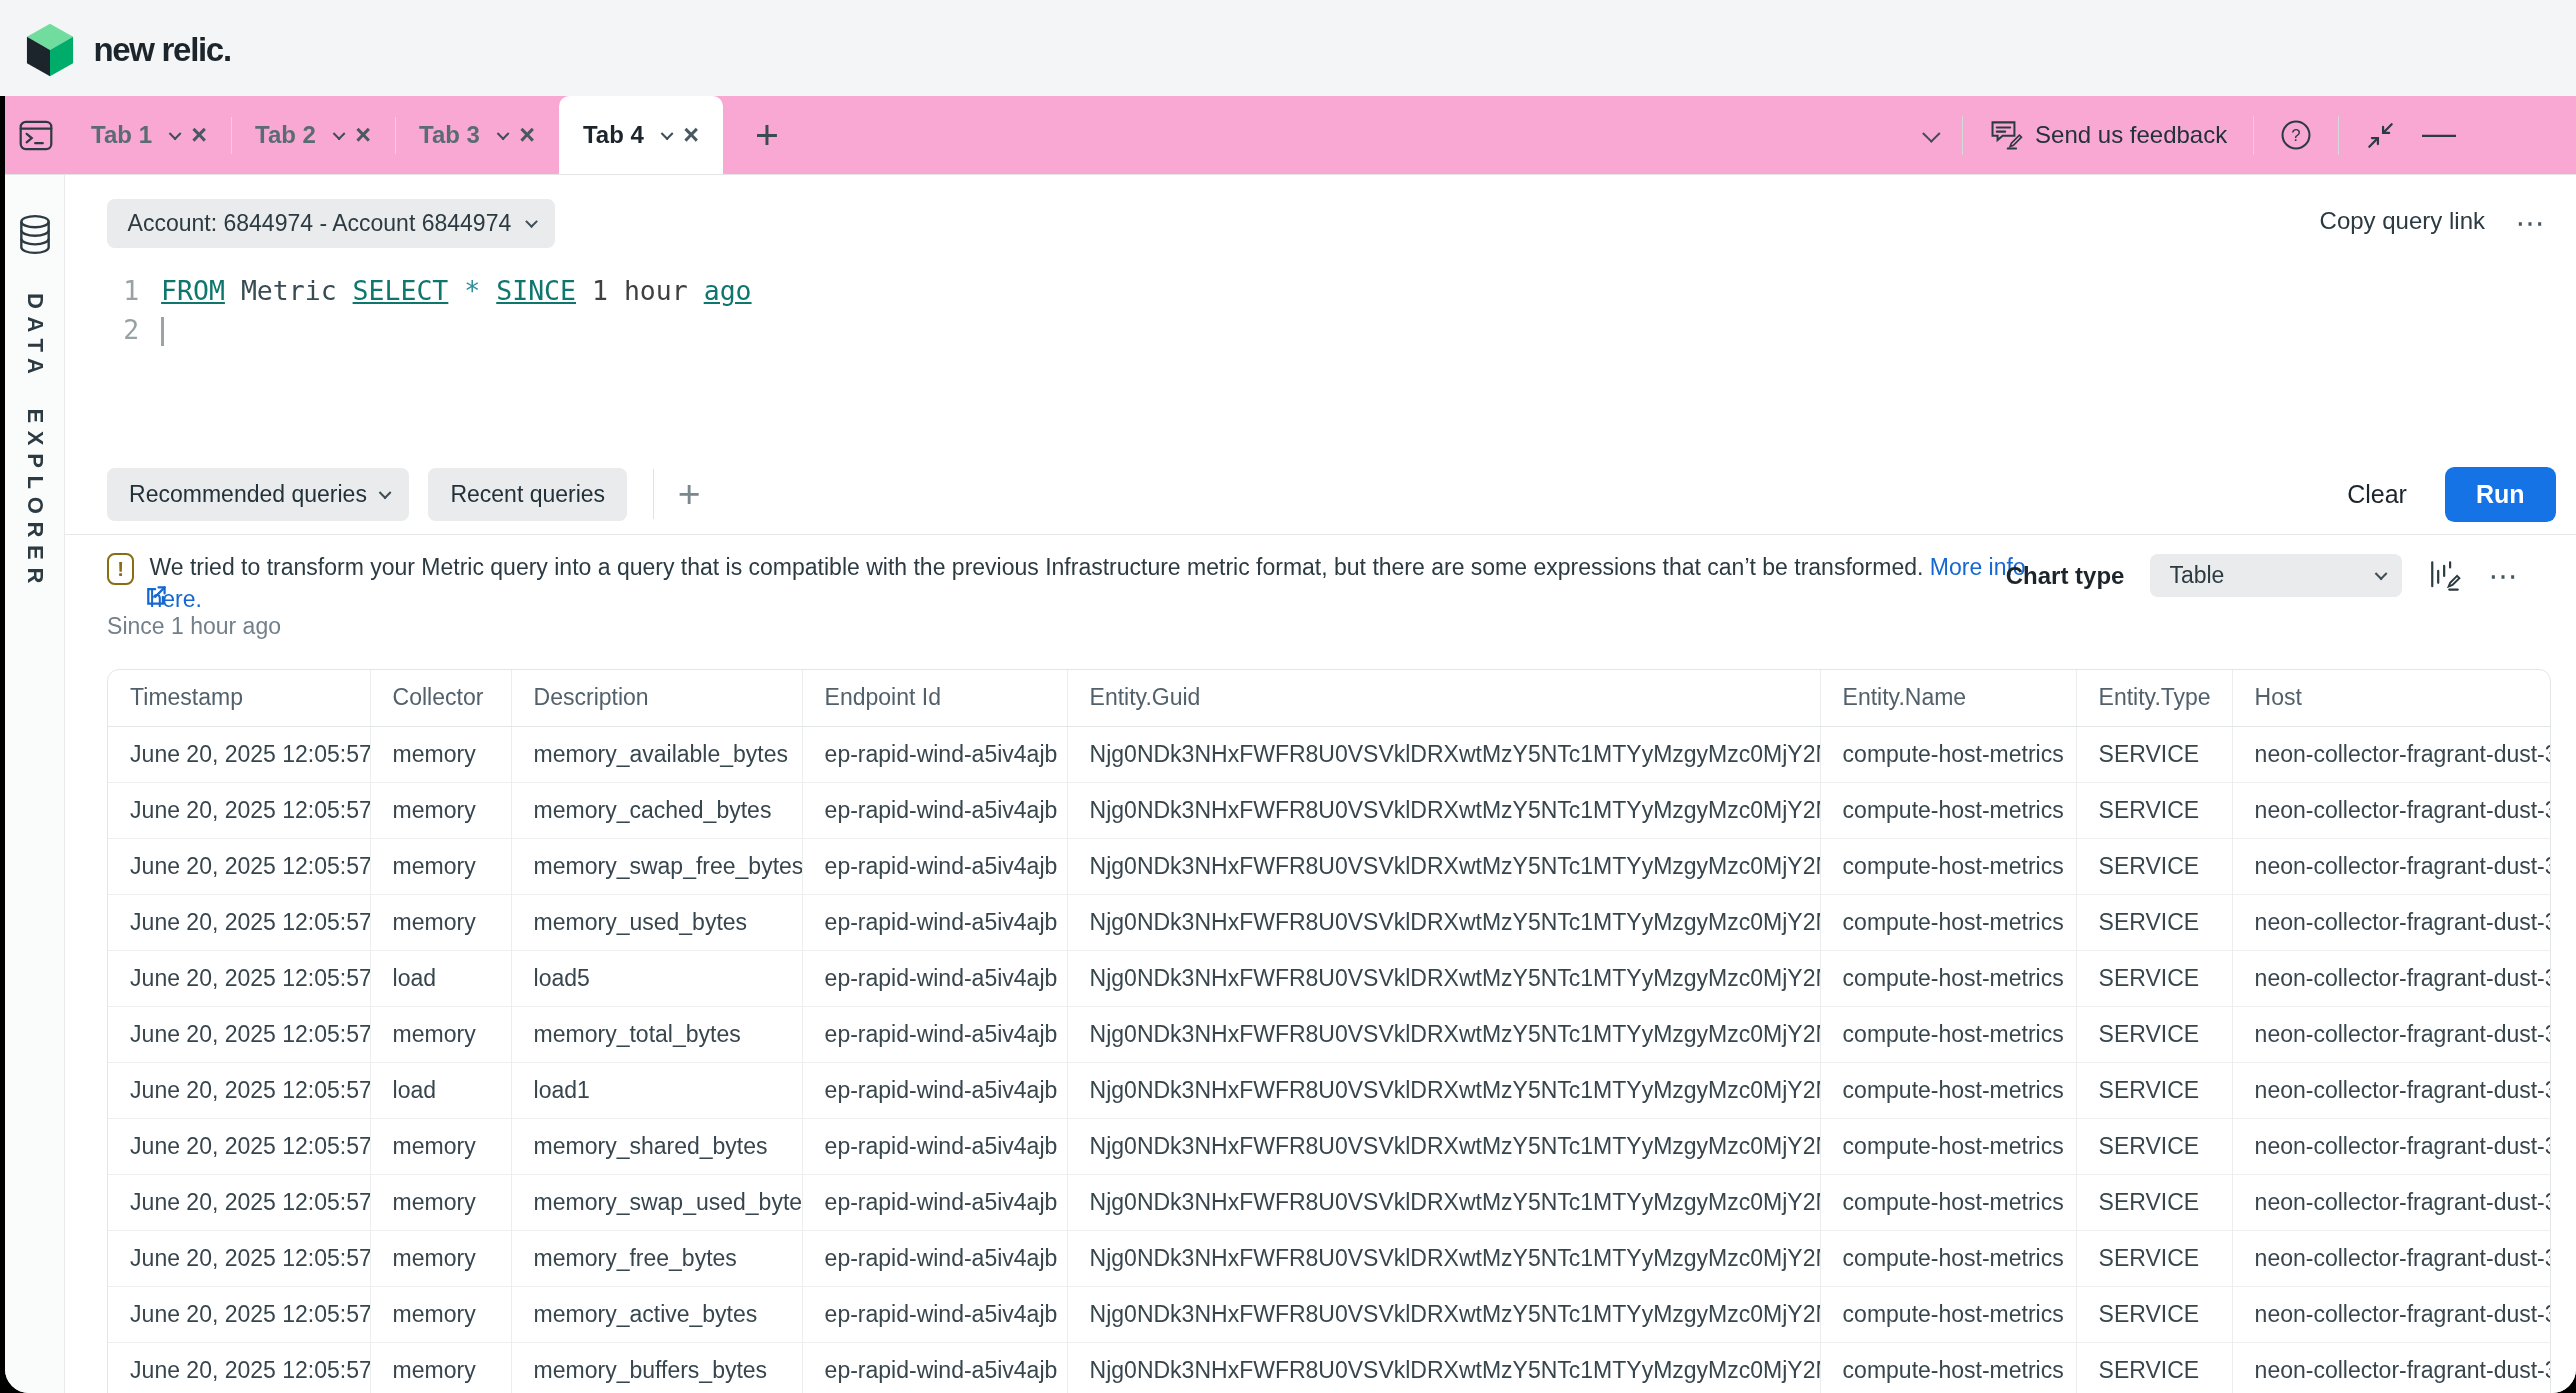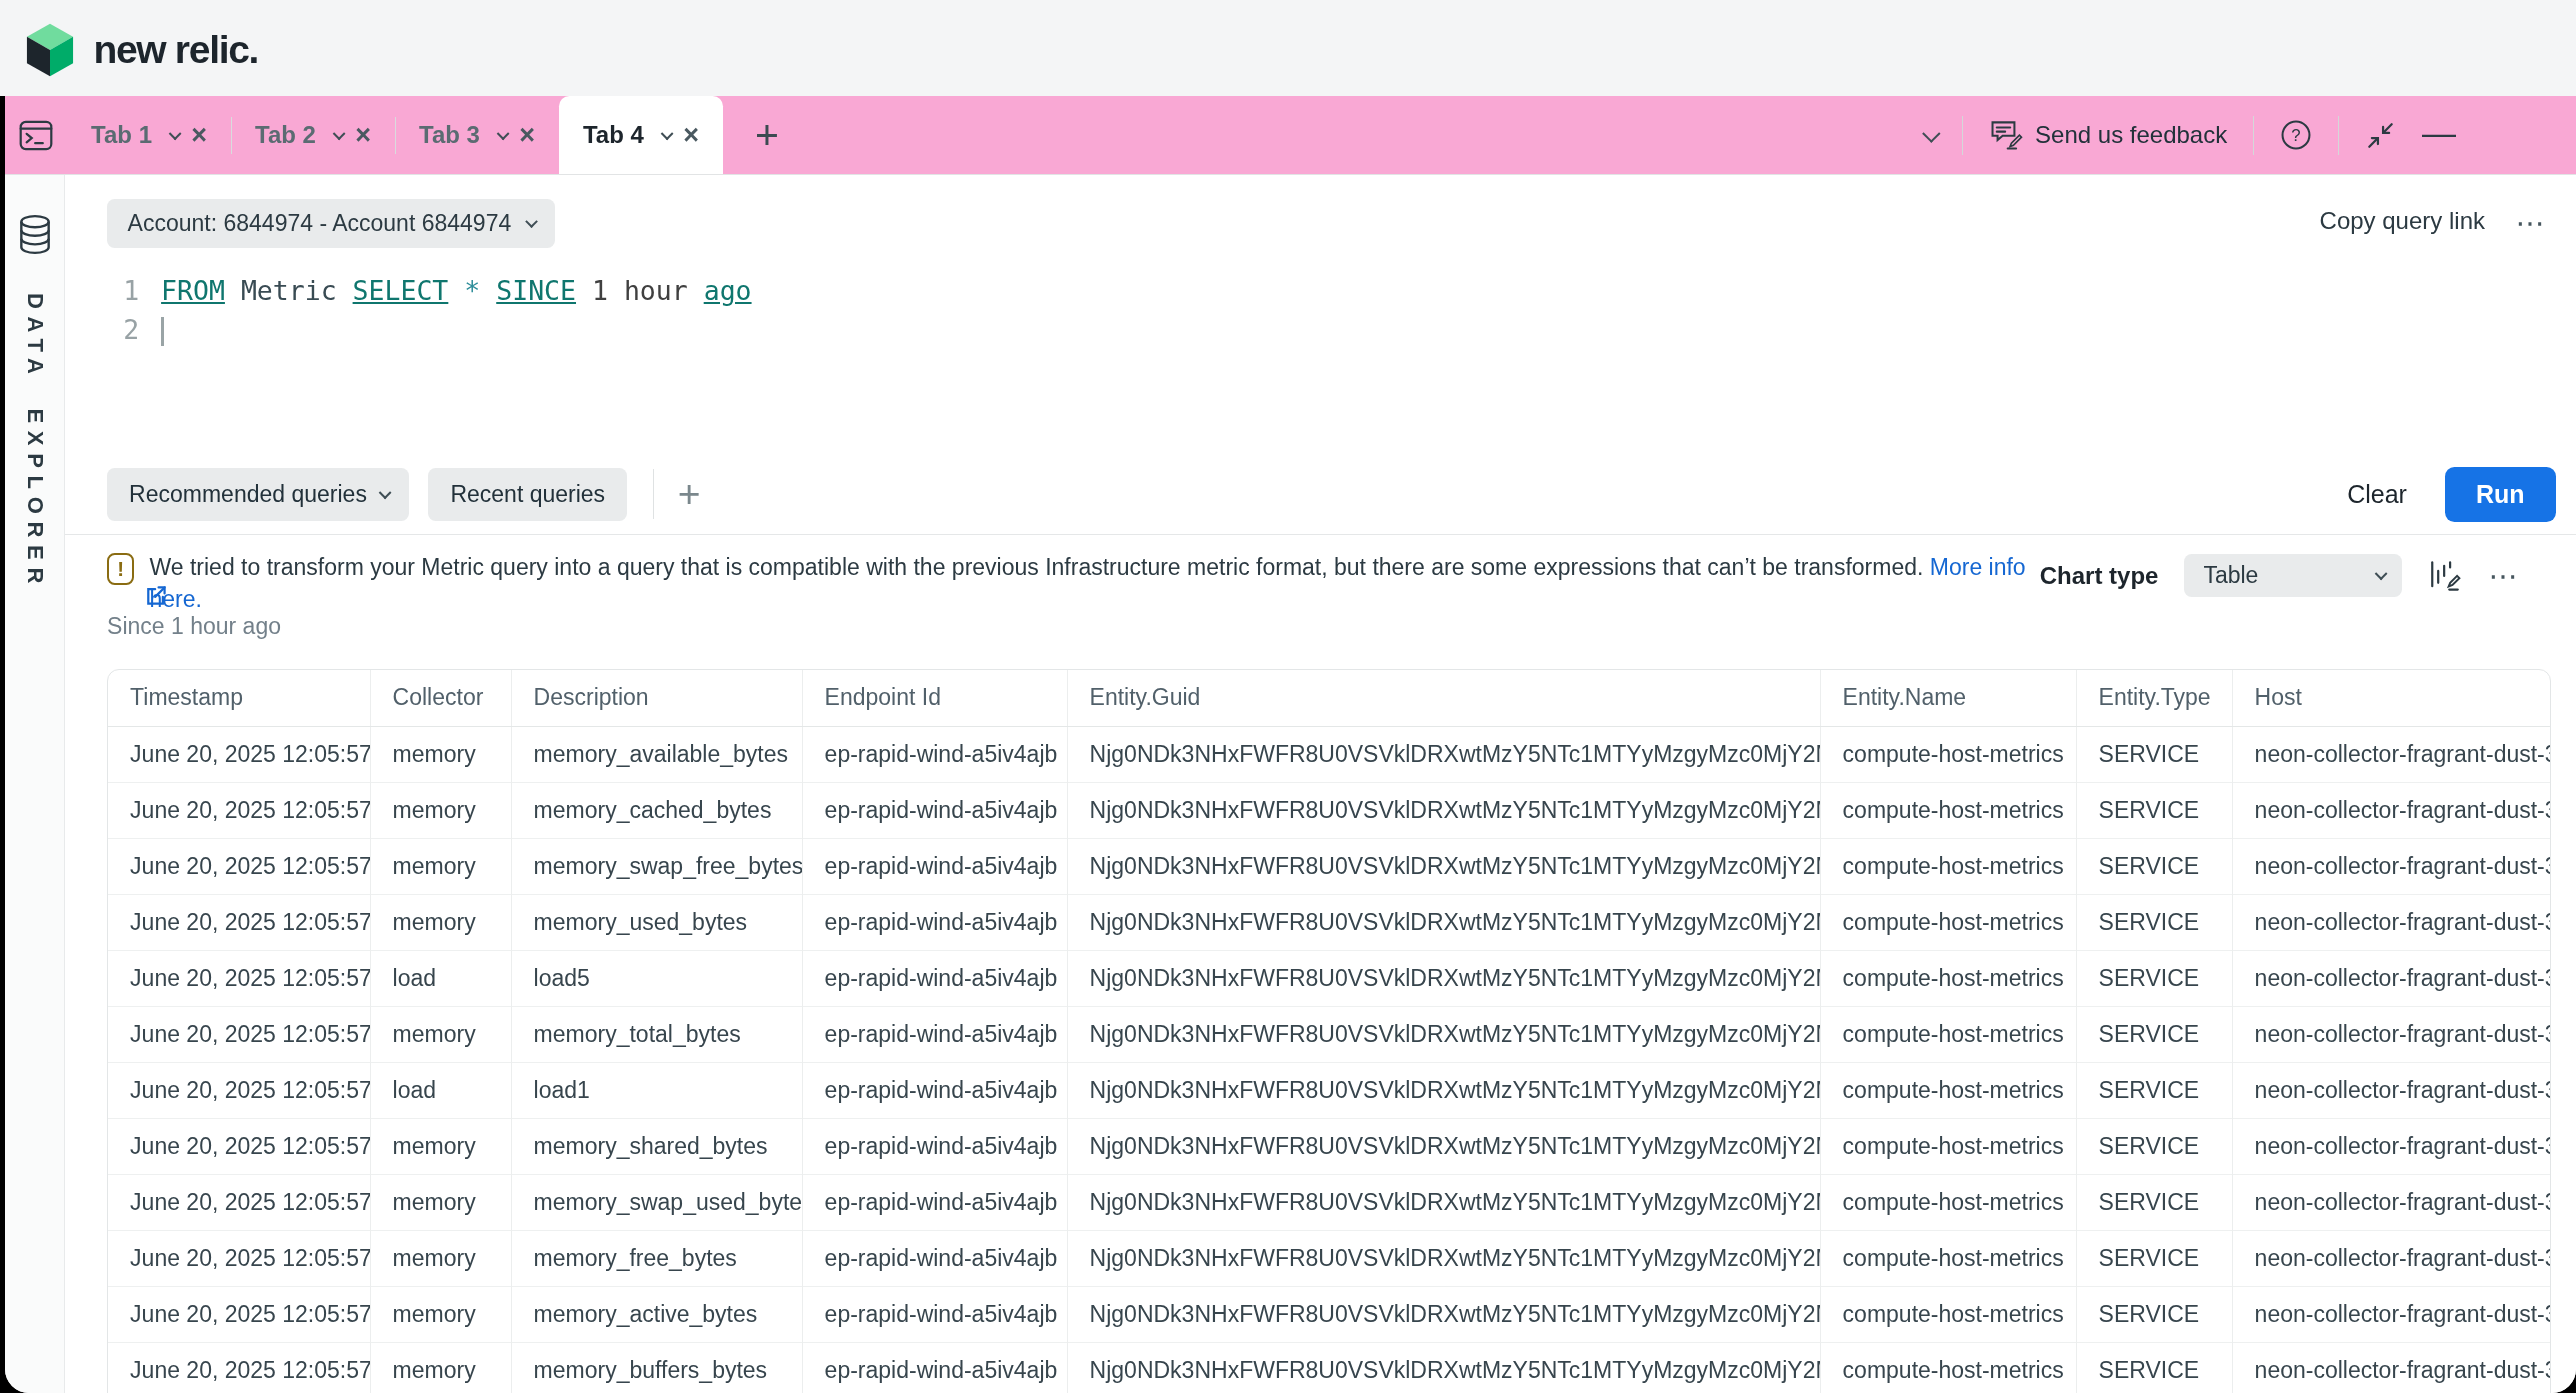--- a/index.html
+++ b/index.html
@@ -1,21 +1,21 @@
 <!DOCTYPE html>
 <html style="font-size:13.7px"><head>
 <meta charset="utf-8">
 <style>
   * { margin:0; padding:0; box-sizing:border-box; }
   html,body { width:2576px; height:1393px; background:#000; font-family:"Liberation Sans",sans-serif; overflow:hidden; }
 
   
   .topbar { position:absolute; top:0; left:0; width:2576px; height:96px; background:#f4f5f6; }
   .logo { position:absolute; left:22px; top:19px; display:flex; align-items:center; gap:15.4px; }
-  .logo-text { font-size:39px; font-weight:700; color:#1d252c; letter-spacing:-1.3px; }
+  .logo-text { font-size:33px; font-weight:700; color:#1d252c; letter-spacing:-1.3px; }
 
   
   .window { position:absolute; top:96px; left:5.1px; right:0; bottom:0; background:#fff;
             border-radius:0 0 24px 24px; overflow:hidden; }
 
   
   .tabrow { position:relative; height:79px; background:#f9a8d4; border-bottom:0.9px solid #e2e4e5;
             display:flex; align-items:stretch; }
   .console-btn { width:62px; display:flex; align-items:center; justify-content:center; color:#2c3a42; }
   .tabs { display:flex; align-items:stretch; }
@@ -73,21 +73,21 @@
   
   .warnrow { position:absolute; top:376px; left:42px; right:513px; display:flex; gap:15.4px; font-size:23px; color:#2c3a42; line-height:32px; }
   .warn-badge { flex:0 0 auto; width:27px; height:32px; border:2.6px solid #8a6c12; border-radius:7.7px; color:#8a6c12;
                 font-weight:700; font-size:20.5px; display:flex; align-items:center; justify-content:center; margin-top:1.7px; }
   .warn-link { color:#1567d2; }
   .ext-icon { position:absolute; top:409px; left:79px; color:#1567d2; }
   .since { position:absolute; top:438px; left:42px; font-size:23px; color:#73808a; }
 
   .charttype { position:absolute; top:379px; right:56px; display:flex; align-items:center; gap:26px; }
   .charttype-label { font-size:24px; font-weight:700; color:#1d252c;margin-left:12px; }
-  .charttype-select { width:218px; height:43px; background:#e9ebec; border-radius:7.7px; display:flex; align-items:center;
+  .charttype-select { width:252px; height:43px; background:#e9ebec; border-radius:7.7px; display:flex; align-items:center;
                       padding:0 19px; font-size:23px; color:#2c3a42; }
   .charttype-select .chev { margin-left:auto; width:8.5px; height:8.5px; border-width:2.1px; }
 
   
   .tablewrap { position:absolute; top:494px; left:42px; right:25px; bottom:-8.5px;
                border:0.9px solid #e3e6e7; border-radius:12px 12px 0 0; overflow:hidden; background:#fff; }
   table { width:100%; border-collapse:collapse; table-layout:fixed; }
   th { height:56px; text-align:left; font-weight:400; font-size:23px; color:#51606a; padding:0 0 0 22px;
        border-bottom:0.9px solid #e4e7e7; border-right:0.9px solid #eceeee; white-space:nowrap; overflow:hidden; }
   td { height:56px; font-size:23px; color:#37454d; padding:0 0 0 22px; border-top:0.9px solid #eef0f0;

